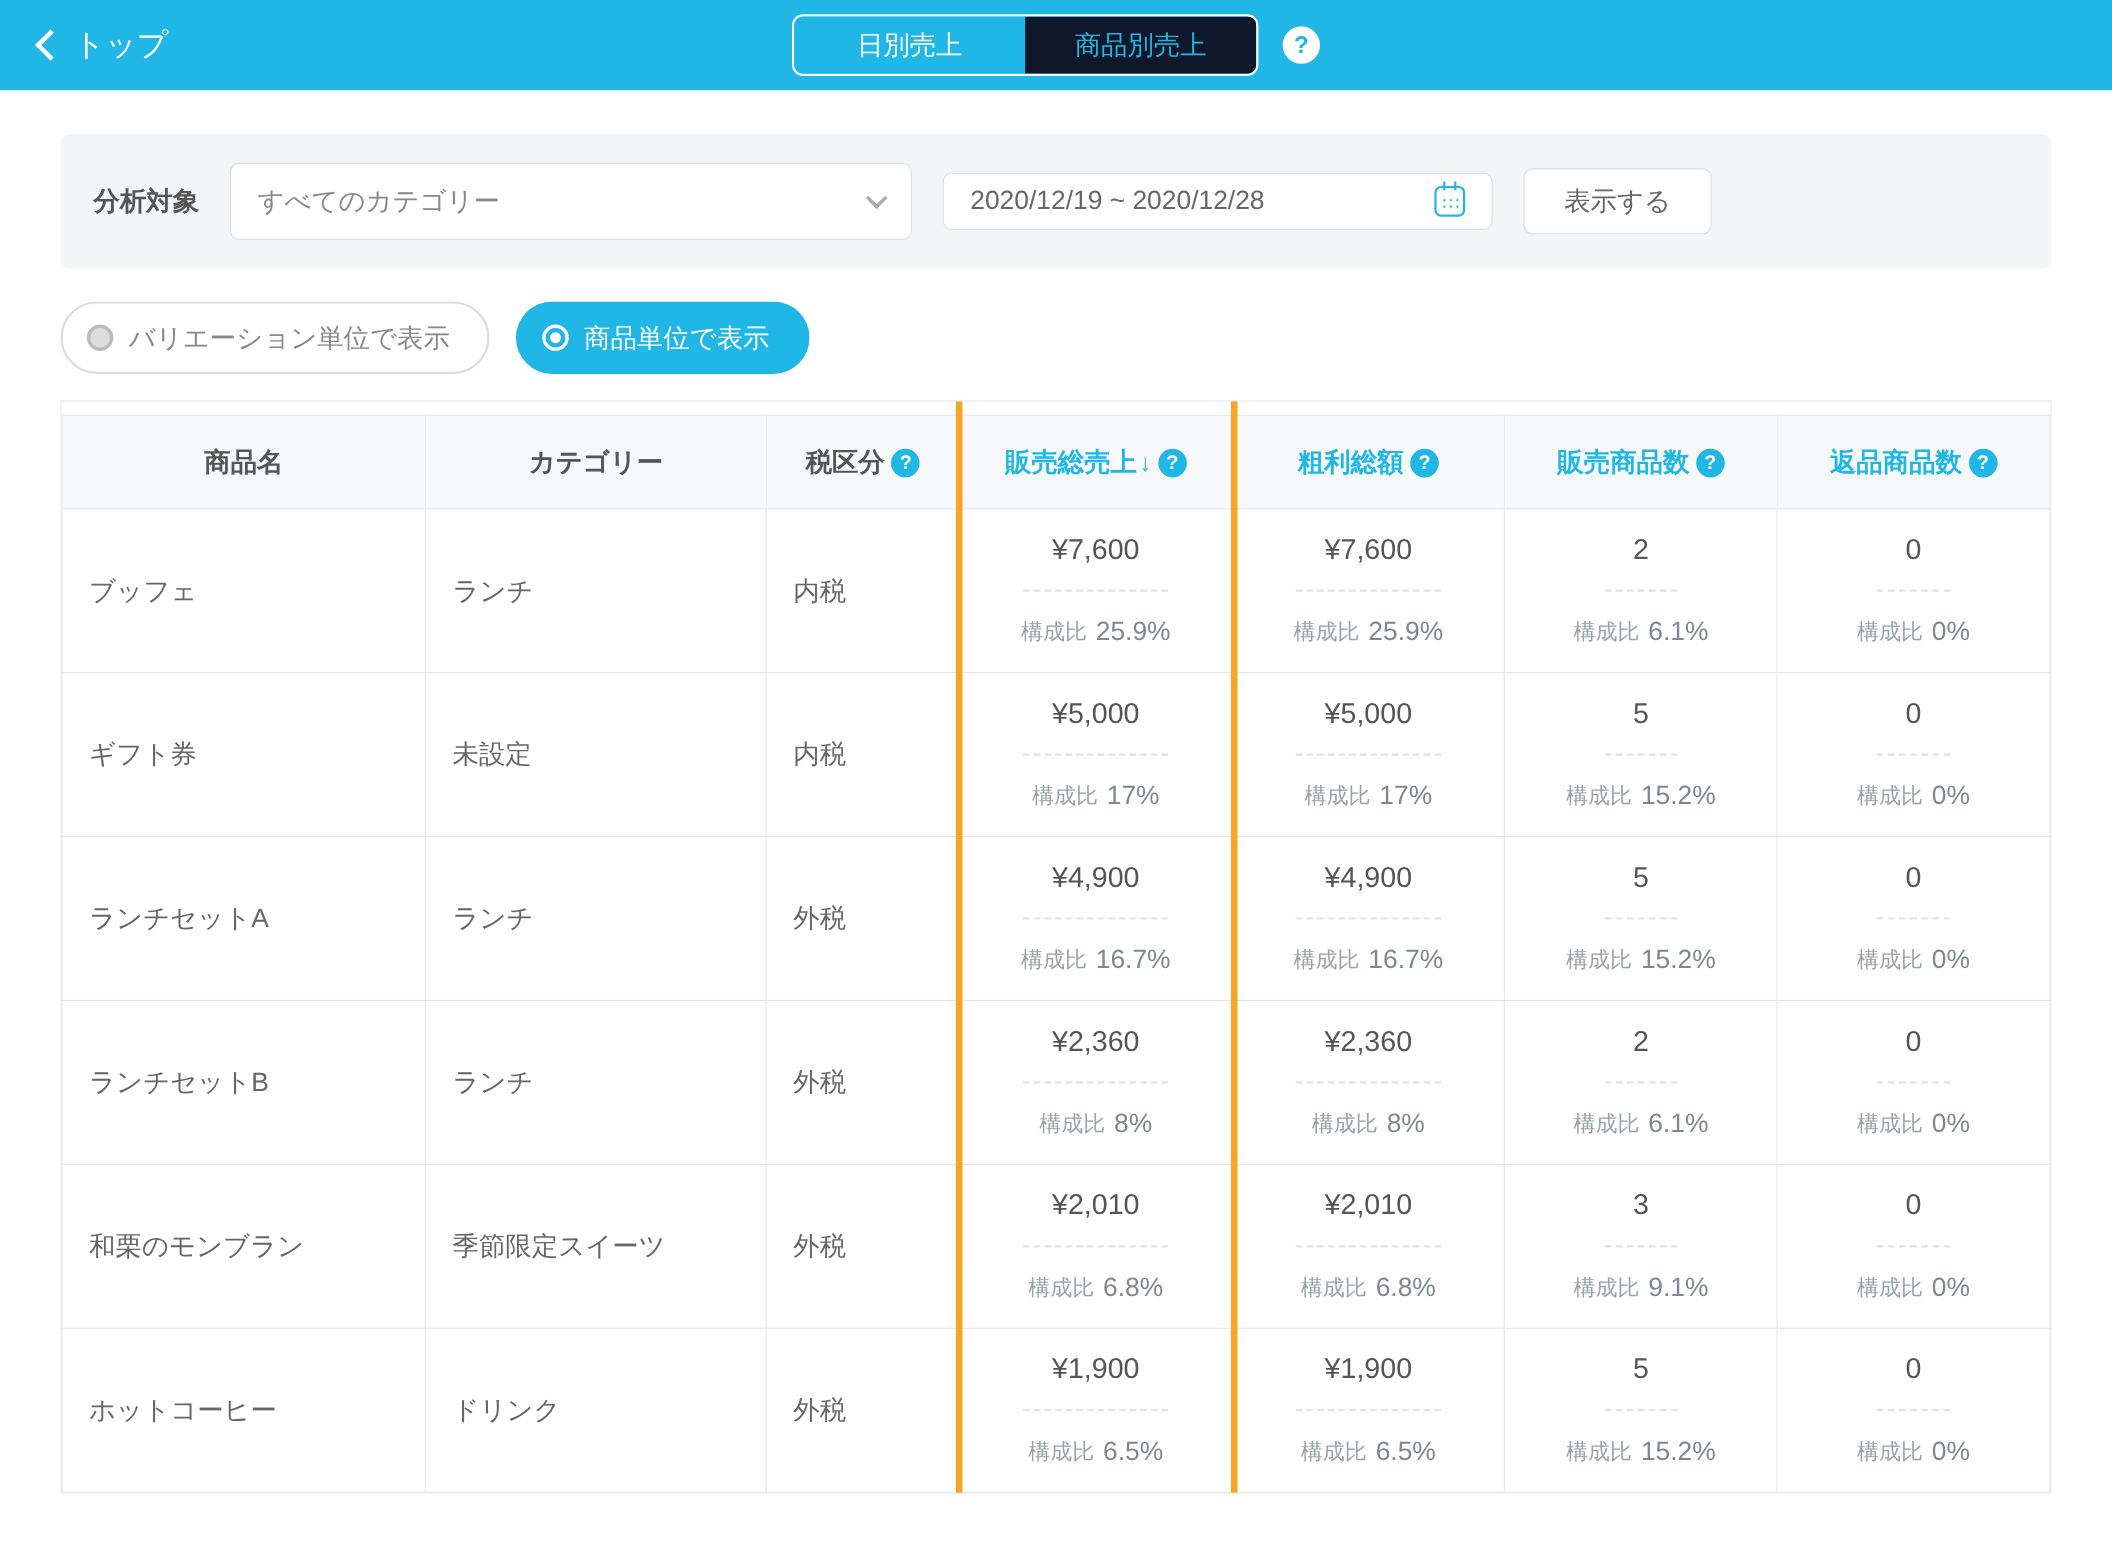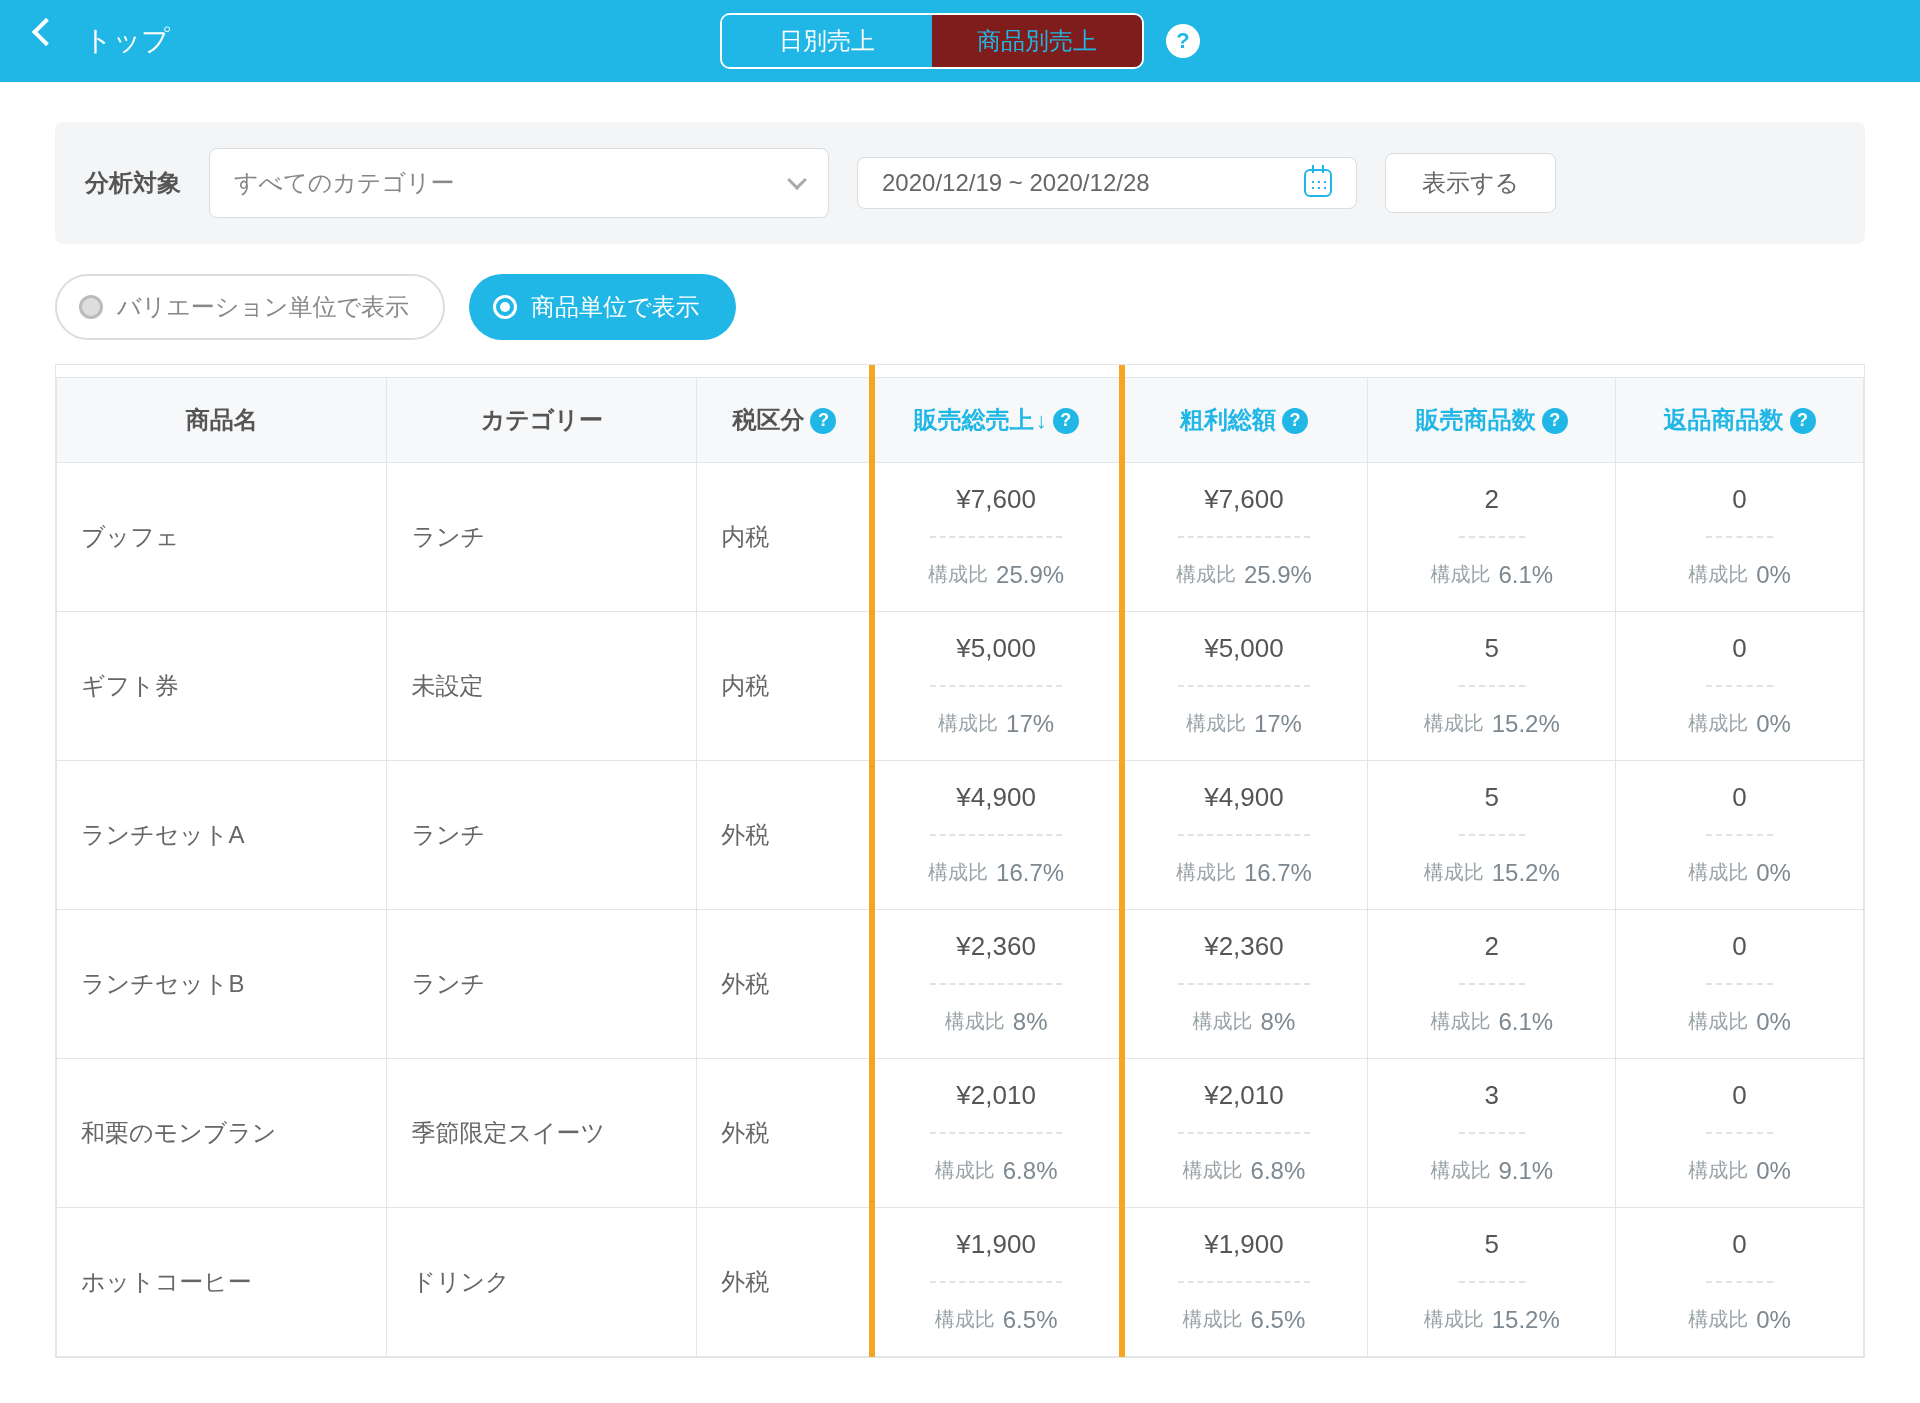--- a/index.html
+++ b/index.html
@@ -14,25 +14,25 @@
   
   .header {
     background: #20b7e6;
     height: 82px;
     display: flex;
     align-items: center;
     position: relative;
   }
   .back-btn {
     display: flex;
-    align-items: flex-start;
+    align-items: center;
     color: #fff;
     font-size: 28px;
     padding-left: 36px;
-    gap: 28px;
+    gap: 11px;
     cursor: pointer;
   }
   .back-btn .chev {
     width: 20px; height: 20px;
     border-left: 4px solid #fff;
     border-bottom: 4px solid #fff;
     transform: rotate(45deg);
   }
   .seg-wrap {
     position: absolute;
@@ -51,21 +51,21 @@
   }
   .seg button {
     width: 210px;
     border: none;
     background: transparent;
     font-size: 24px;
     font-family: inherit;
     cursor: pointer;
   }
   .seg button.inactive { color: #fff; background: #20b7e6; }
-  .seg button.active   { color: #20b7e6; background: #7f1d1d; }
+  .seg button.active   { color: #20b7e6; background: #0f172a; }
   .help-circle {
     width: 34px; height: 34px; border-radius: 50%;
     background: #fff; color: #20b7e6;
     display: flex; align-items: center; justify-content: center;
     font-weight: bold; font-size: 22px;
     cursor: pointer;
   }
 
   
   .filter-bar {

